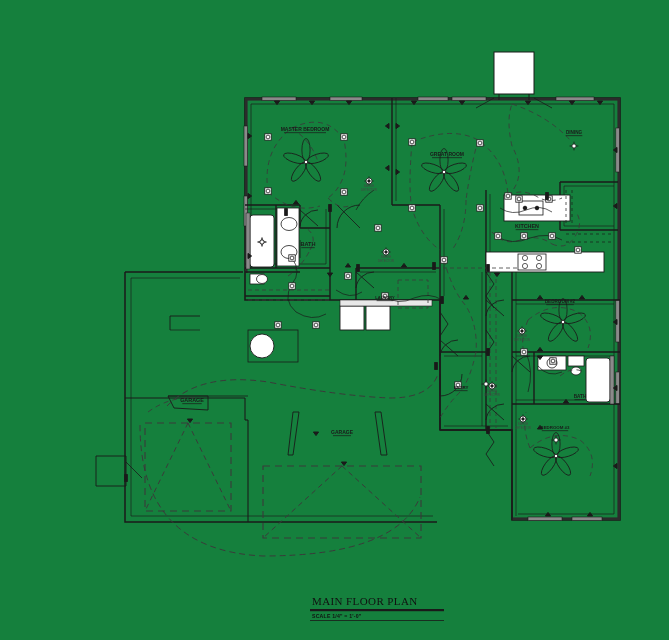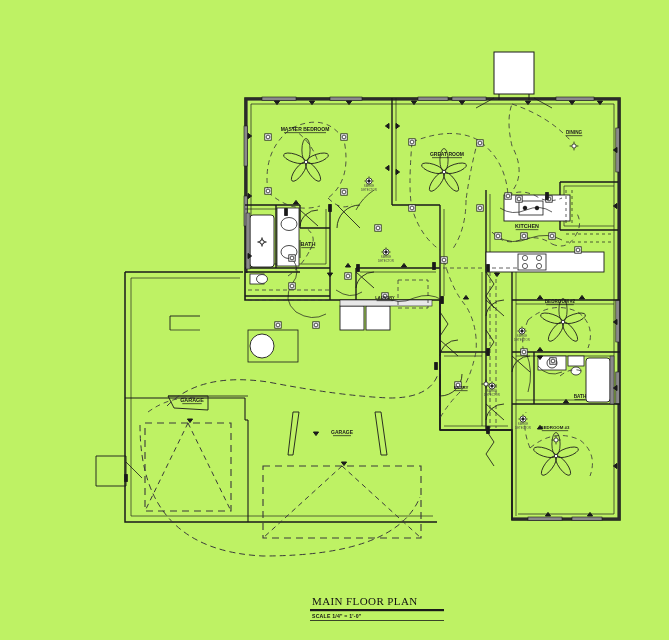--- a/index.html
+++ b/index.html
@@ -1,18 +1,18 @@
 <!DOCTYPE html>
 <html><head>
 <meta charset="utf-8">
 <style>
   html,body{margin:0;padding:0;background:#ffffff;}
   body{width:669px;height:640px;overflow:hidden;
        font-family:"Liberation Sans", sans-serif;}
-  #sheet{position:relative;width:669px;height:640px;background:#bef264;}
+  #sheet{position:relative;width:669px;height:640px;background:#15803d;}
   svg{display:block;}
   .rm-label{font-family:"Liberation Sans", sans-serif;font-weight:bold;
             fill:#1a1a1a;text-anchor:middle;}
   .tiny{font-family:"Liberation Sans", sans-serif;fill:#444;text-anchor:middle;}
   .title-main{font-family:"Liberation Serif", serif;font-size:11px;fill:#111;
               letter-spacing:.4px;}
   .title-sub{font-family:"Liberation Sans", sans-serif;font-size:5.2px;
              font-weight:bold;fill:#111;letter-spacing:.2px;}
 </style>
 </head>

